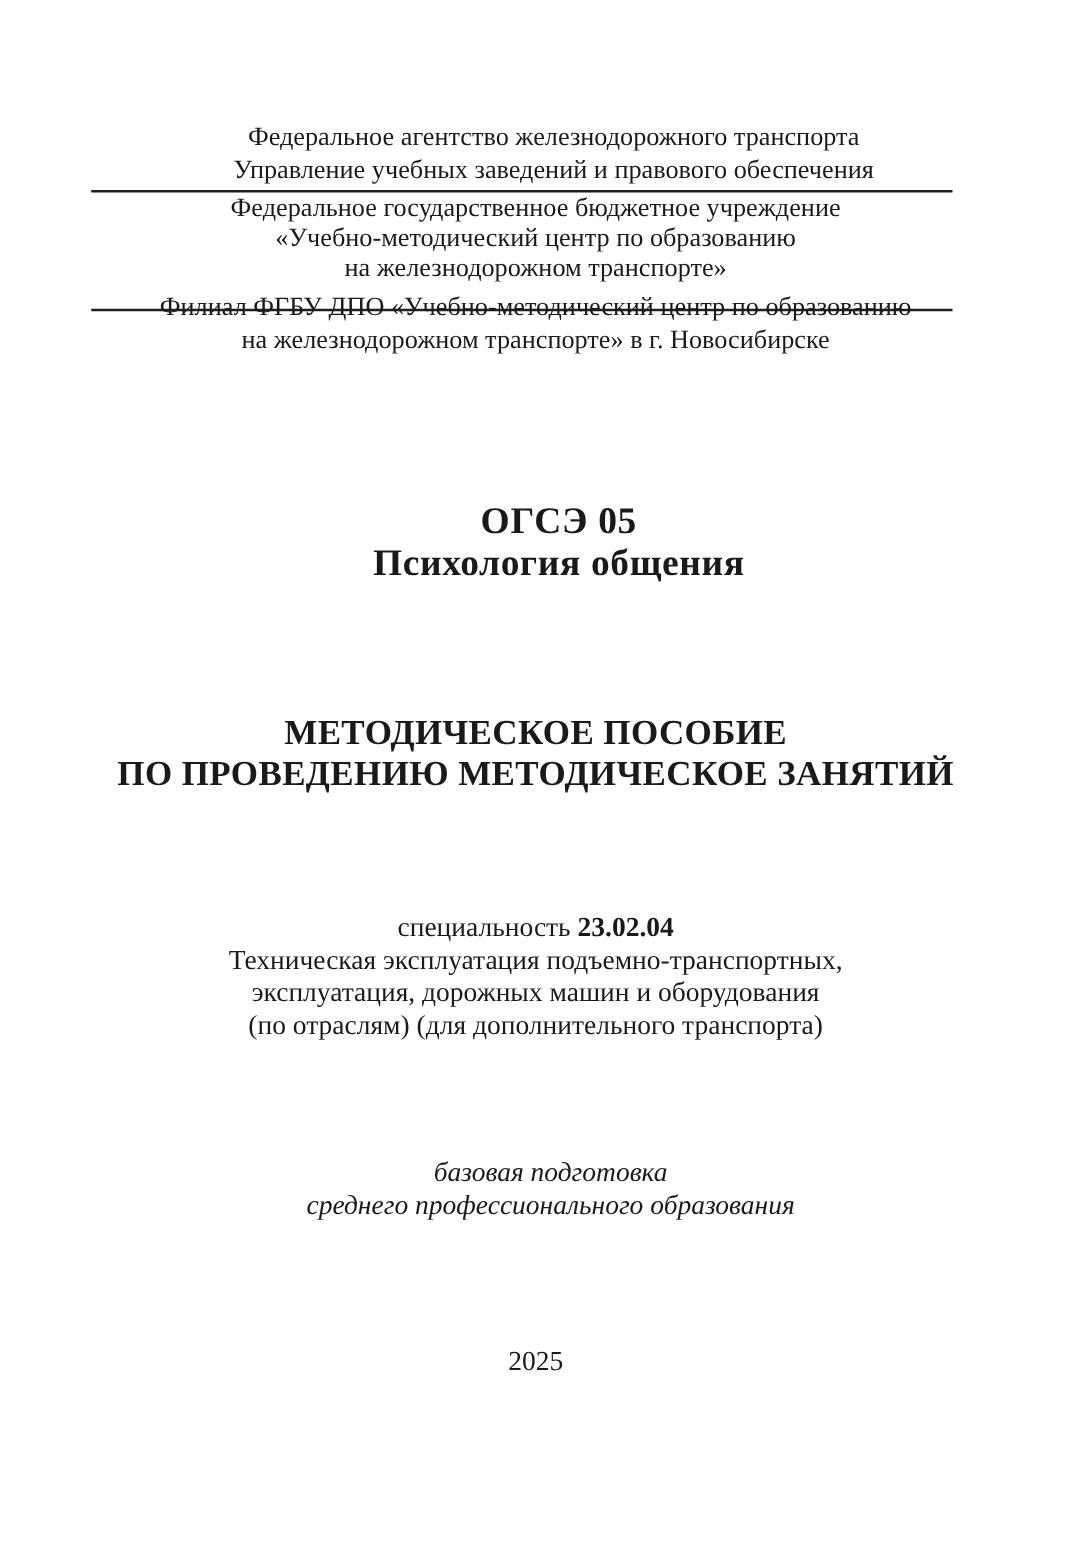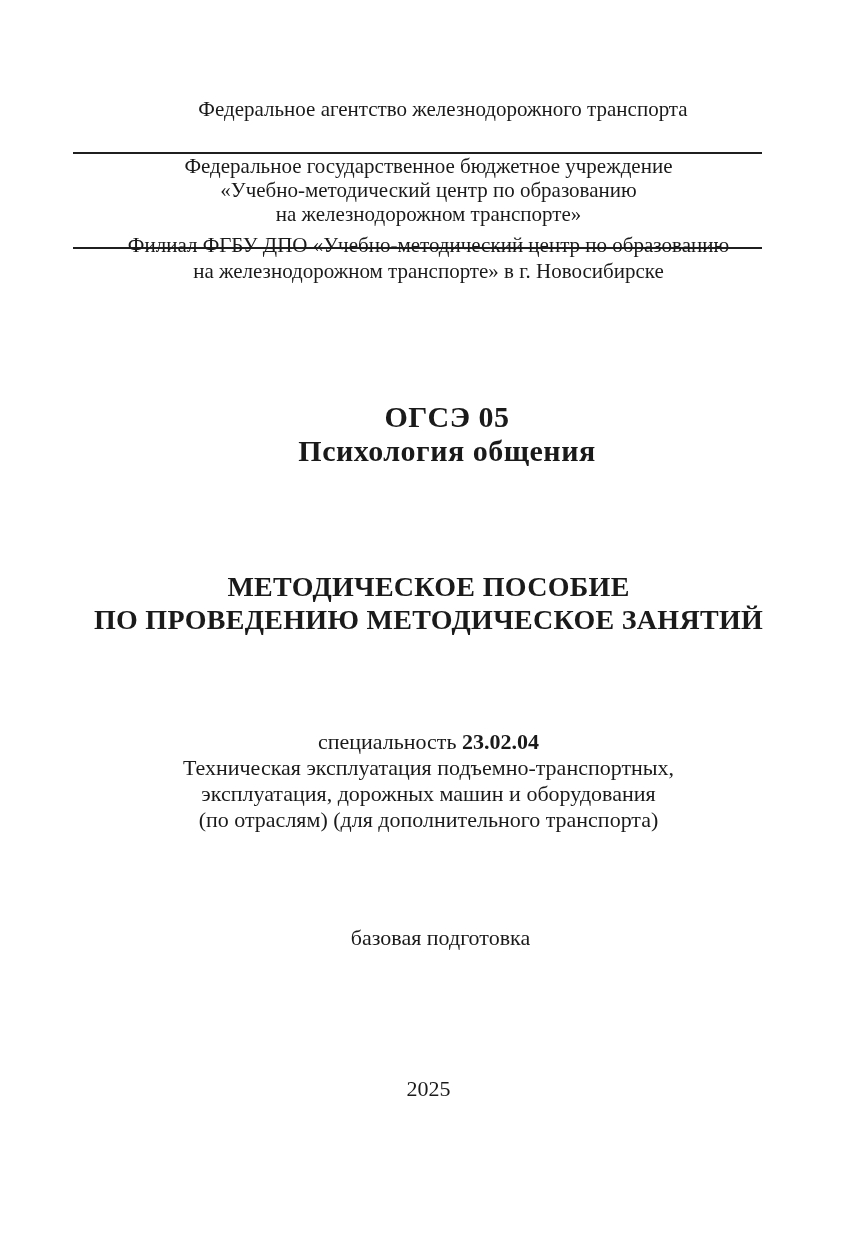--- a/index.html
+++ b/index.html
@@ -55,36 +55,38 @@
   }
   .specialty {
     top: 729px;
     font-size: 22px;
     line-height: 26px;
   }
   .specialty .code { font-weight: bold; }
   .training {
     top: 925px;
     font-size: 22px;
+    font-style: italic;
     line-height: 26px;
     padding-left: 24px;
   }
   .year {
     top: 1076px;
     font-size: 22px;
     line-height: 26px;
   }
 </style>
 </head>
 <body>
 
 <div class="page">
 
   <div class="block org-text org-agency">
     <div>Федеральное агентство железнодорожного транспорта</div>
+    <div>Управление учебных заведений и правового обеспечения</div>
   </div>
 
   <div class="rule rule-1"></div>
 
   <div class="block org-text org-institution">
     <div>Федеральное государственное бюджетное учреждение</div>
     <div>«Учебно-методический центр по образованию</div>
     <div>на железнодорожном транспорте»</div>
   </div>
 
@@ -107,17 +109,18 @@
 
   <div class="block specialty">
     <div><span>специальность </span><span class="code">23.02.04</span></div>
     <div>Техническая эксплуатация подъемно-транспортных,</div>
     <div>эксплуатация, дорожных машин и оборудования</div>
     <div>(по отраслям) (для дополнительного транспорта)</div>
   </div>
 
   <div class="block training">
     <div>базовая подготовка</div>
+    <div>среднего профессионального образования</div>
   </div>
 
   <div class="block year">2025</div>
 
 </div>
 
 </body></html>

